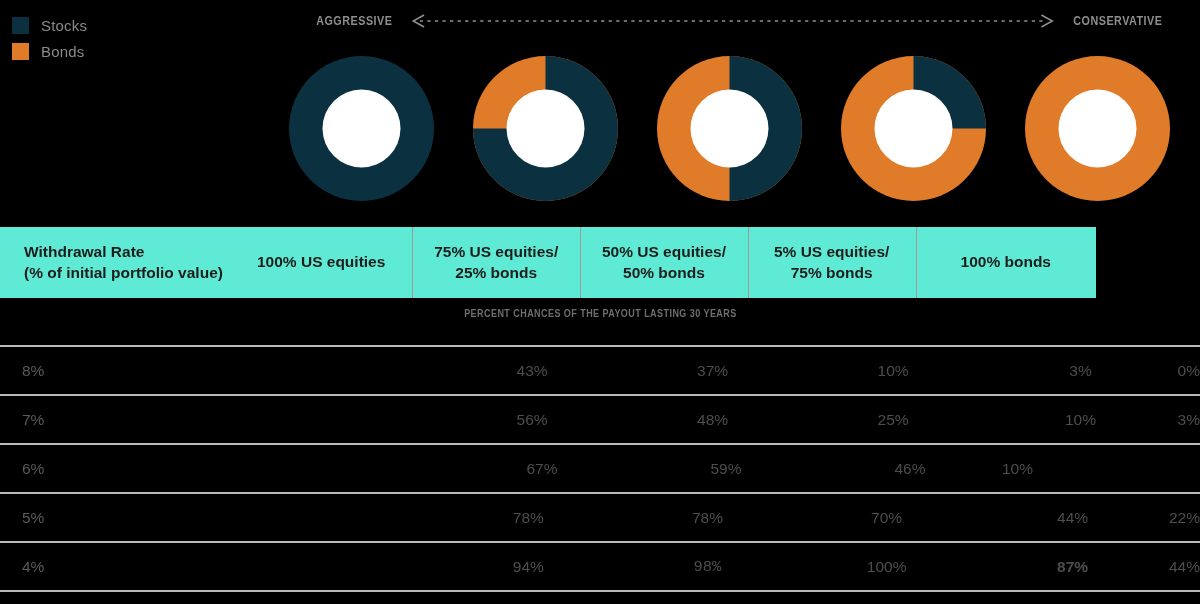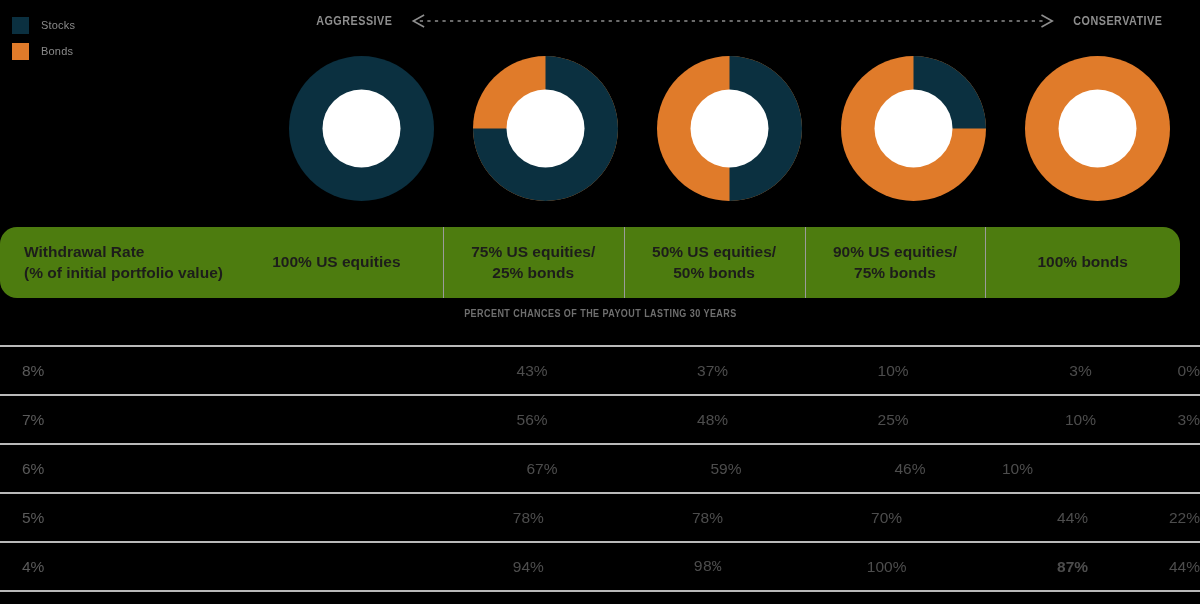--- a/index.html
+++ b/index.html
@@ -28,21 +28,21 @@
     align-items: center;
     height: 26px;
   }
   .legend-swatch {
     width: 17px;
     height: 17px;
     flex: 0 0 17px;
   }
   .legend-label {
     margin-left: 12px;
-    font-size: 11px;
+    font-size: 15px;
     color: #8a8a8a;
     letter-spacing: .2px;
   }
 
   
   #risk-scale {
     position: absolute;
     left: 310px;
     top: 10px;
     width: 860px;
@@ -81,25 +81,24 @@
     display: flex;
     align-items: center;
     justify-content: center;
   }
 
   
   #table-head {
     position: absolute;
     left: 0;
     top: 227px;
-    width: 1180px;
+    width: 1096px;
     height: 71px;
-    background: #4d7c0f;
-    display: flex;
-    border-radius: 17px;
+    background: #5eead4;
+    display: flex;
   }
   .th {
     position: relative;
     display: flex;
     align-items: center;
     justify-content: center;
     text-align: center;
     color: #1d1d1b;
     font-size: 15.5px;
     font-weight: bold;
@@ -251,21 +250,21 @@
     </div>
   </div>
   <div class="th" style="width:184px">
     <div>
       <div>50% US equities/</div>
       <div>50% bonds</div>
     </div>
   </div>
   <div class="th" style="width:184px">
     <div>
-      <div>90% US equities/</div>
+      <div>5% US equities/</div>
       <div>75% bonds</div>
     </div>
   </div>
   <div class="th" style="width:198px">
     <div>100% bonds</div>
   </div>
 </div>
 
 <div id="section-caption">
   <span>PERCENT CHANCES OF THE PAYOUT LASTING 30 YEARS</span>

